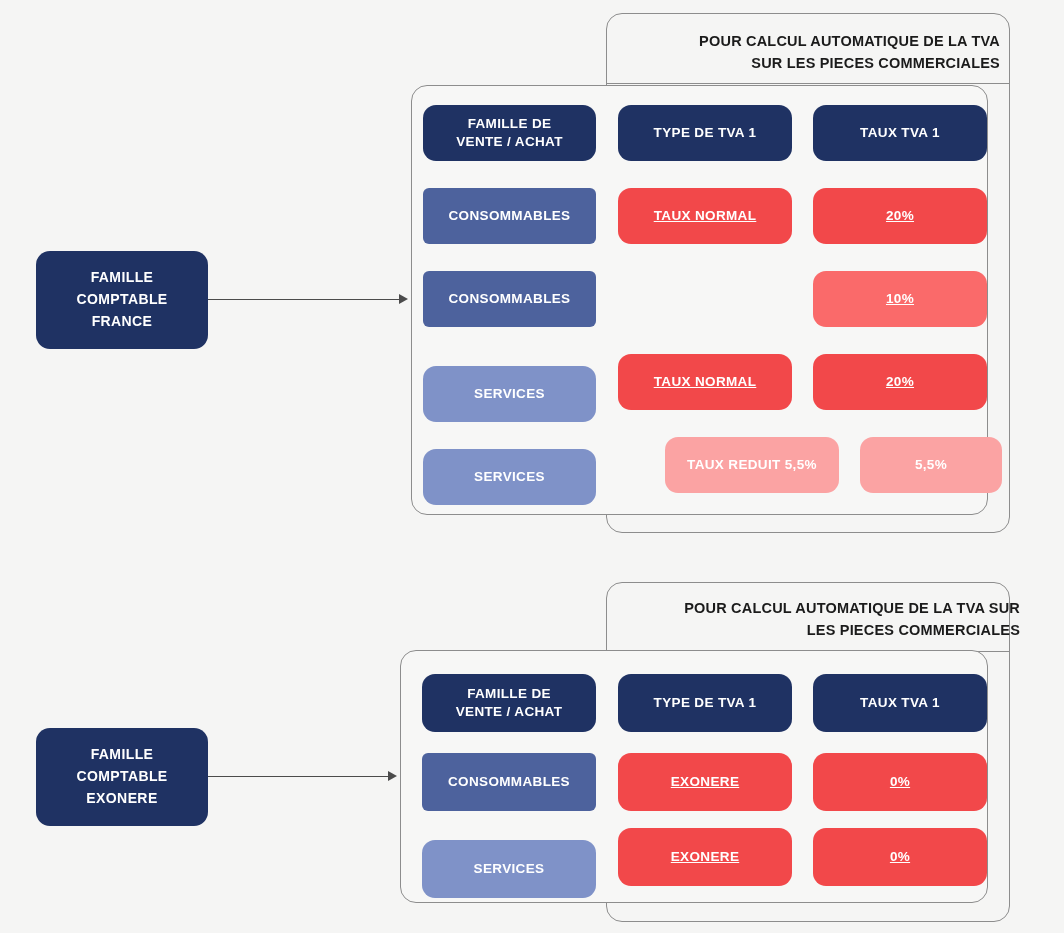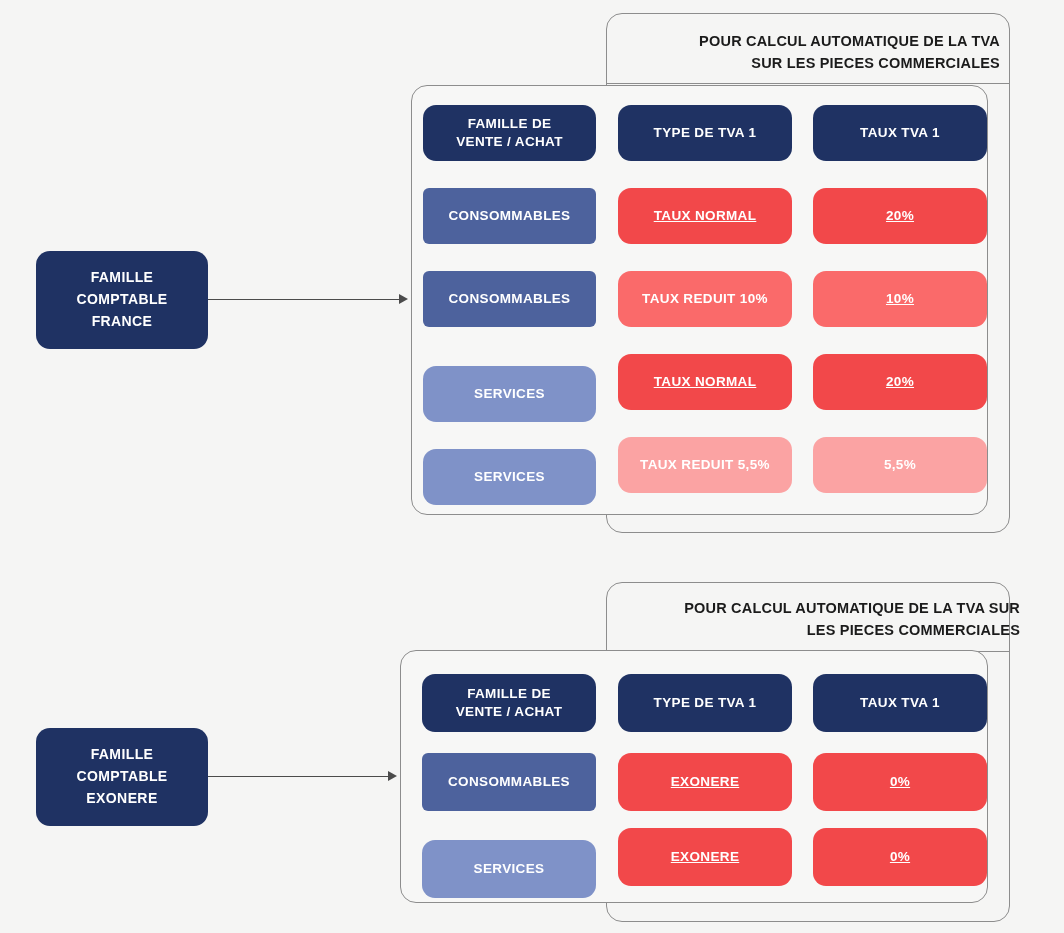--- a/index.html
+++ b/index.html
@@ -51,21 +51,21 @@
     letter-spacing: .35px;
     line-height: 1.32;
     padding: 2px 6px;
     white-space: pre-line;
   }
   .pill.navy      { background: #1f3263; }
   .pill.slate     { background: #4d629d; border-radius: 6px; }
   .pill.slatelite { background: #7f92c8; margin-top: 12px; }
   .pill.red       { background: #f2484a; text-decoration: underline; }
   .pill.redmid    { background: #fa6a6a; }
-  .pill.redlite   { background: #fba3a3; }
+  .pill.redlite   { background: #fba3a3; margin-left: 47px; }
 
   
   .entry-node {
     position: absolute;
     background: #1f3263;
     border-radius: 14px;
     display: flex;
     align-items: center;
     justify-content: center;
     text-align: center;
@@ -112,30 +112,29 @@
   <div class="pill navy" style="left:423px; top:105px; width:173px; height:56px;">FAMILLE DE
 VENTE / ACHAT</div>
   <div class="pill navy" style="left:618px; top:105px; width:174px; height:56px;">TYPE DE TVA 1</div>
   <div class="pill navy" style="left:813px; top:105px; width:174px; height:56px;">TAUX TVA 1</div>
 
   <div class="pill slate" style="left:423px; top:188px; width:173px; height:56px;">CONSOMMABLES</div>
   <div class="pill red" style="left:618px; top:188px; width:174px; height:56px;">TAUX NORMAL</div>
   <div class="pill red" style="left:813px; top:188px; width:174px; height:56px;">20%</div>
 
   <div class="pill slate" style="left:423px; top:271px; width:173px; height:56px;">CONSOMMABLES</div>
-  <div class="pill redmid" style="left:618px; top:271px; width:174px; height:56px;">TAUX REDUIT 10%</div>
   <div class="pill redmid" style="left:813px; top:271px; width:174px; height:56px;text-decoration:underline;">10%</div>
 
   <div class="pill slatelite" style="left:423px; top:354px; width:173px; height:56px;">SERVICES</div>
   <div class="pill red" style="left:618px; top:354px; width:174px; height:56px;">TAUX NORMAL</div>
   <div class="pill red" style="left:813px; top:354px; width:174px; height:56px;">20%</div>
 
   <div class="pill slatelite" style="left:423px; top:437px; width:173px; height:56px;">SERVICES</div>
   <div class="pill redlite" style="left:618px; top:437px; width:174px; height:56px;">TAUX REDUIT 5,5%</div>
-  <div class="pill redlite" style="left:813px; top:437px; width:174px; height:56px;">5,5%</div>
+  <div class="pill redlite" style="left:813px; top:437px; width:142px; height:56px;">5,5%</div>
 
   <div class="outline" style="left:606px; top:582px; width:404px; height:340px;"></div>
   <div class="divider" style="left:606px; top:651px; width:404px;"></div>
   <div class="section-title" style="left:632px; top:598px; width:388px; white-space:pre-line;">POUR CALCUL AUTOMATIQUE DE LA TVA SUR
 LES PIECES COMMERCIALES</div>
 
   <div class="outline fillbg" style="left:400px; top:650px; width:588px; height:253px;"></div>
 
   <div class="entry-node" style="left:36px; top:728px; width:172px; height:98px;">FAMILLE
 COMPTABLE

